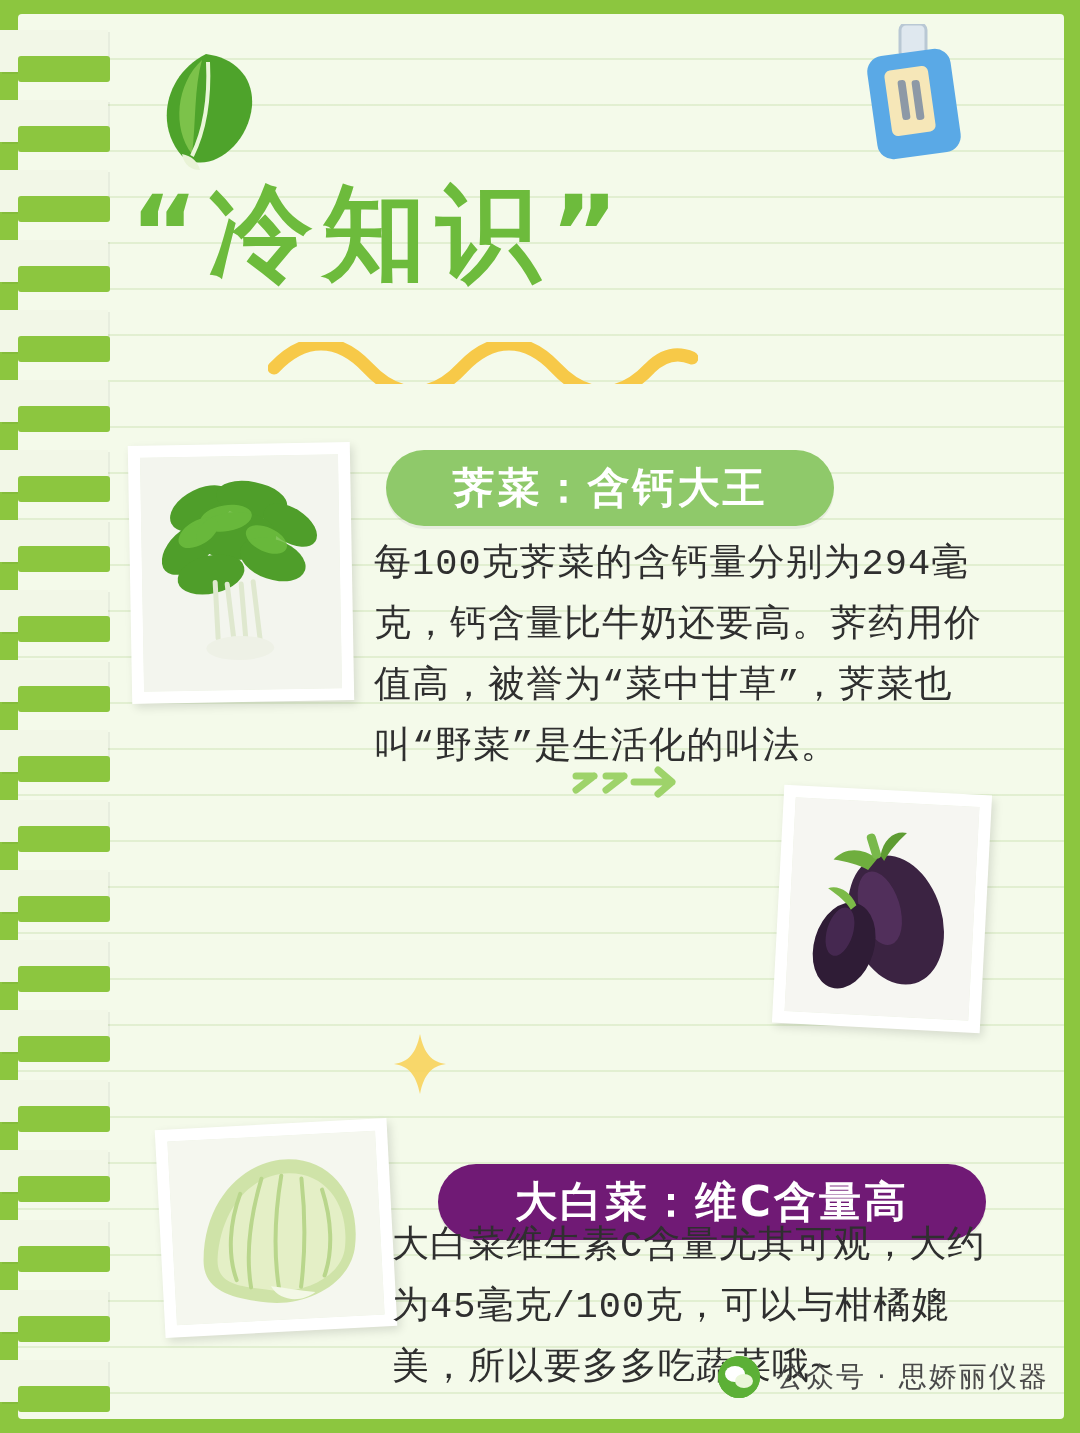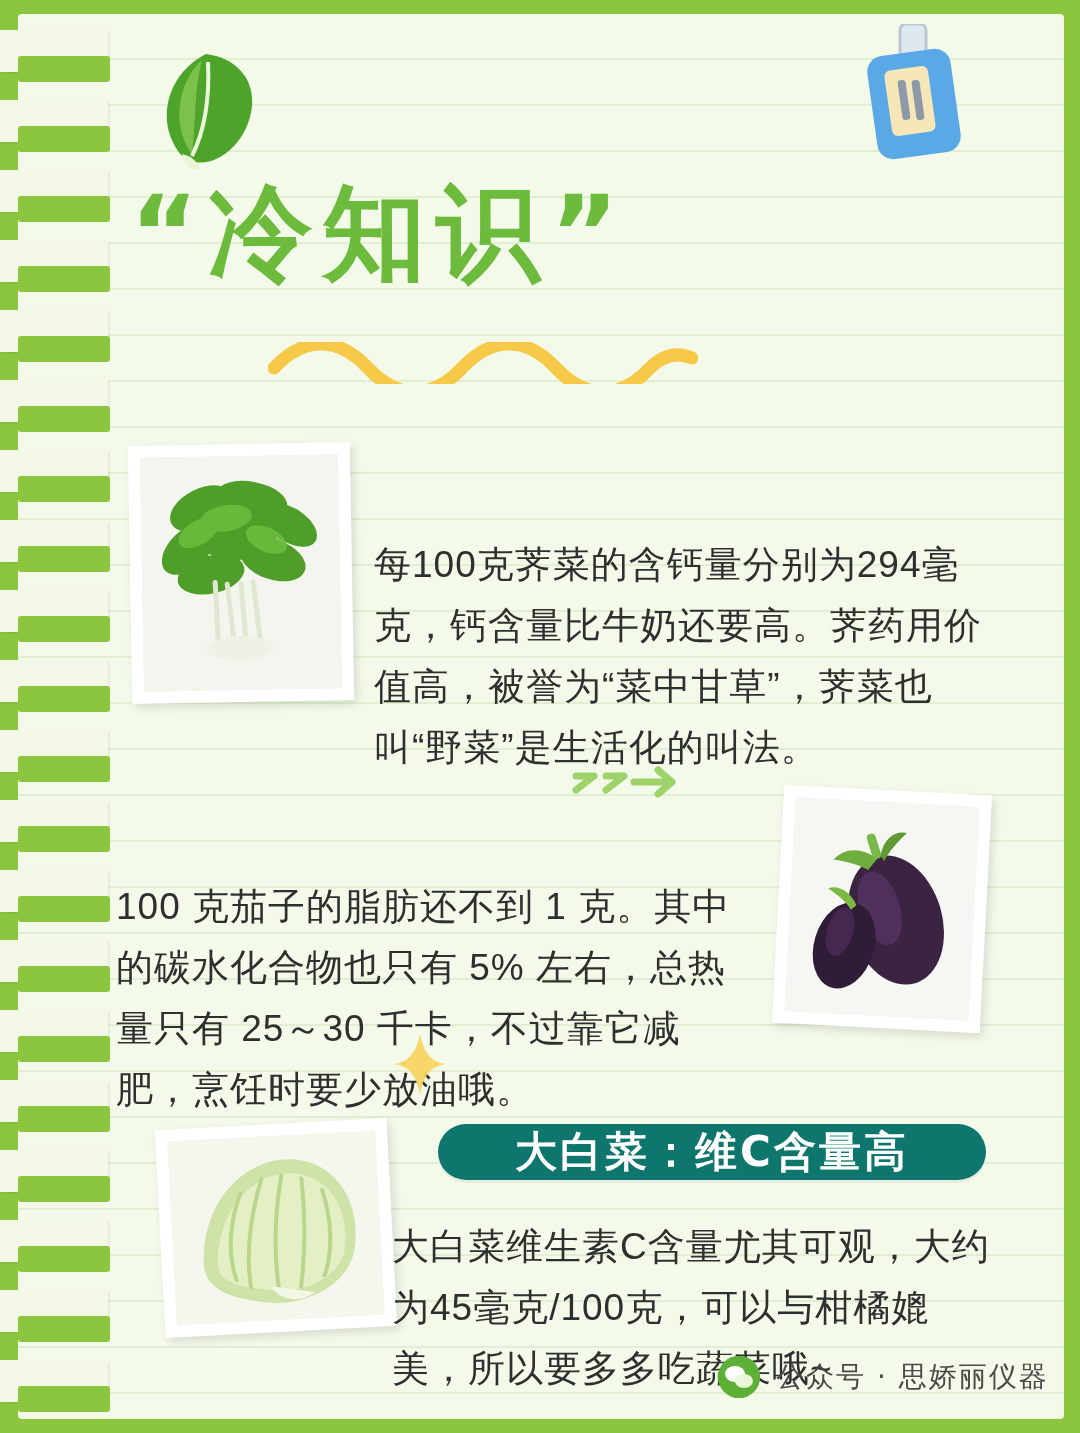--- a/index.html
+++ b/index.html
@@ -124,26 +124,26 @@
     letter-spacing: 3px;
     display: flex;
     align-items: center;
     justify-content: center;
     padding: 0 26px;
     box-shadow: 0 3px 0 rgba(0,0,0,0.05);
     white-space: nowrap;
   }
   #pill-1 { left: 386px; top: 450px; width: 448px; height: 76px; }
   #pill-2 { left: 148px; top: 792px; width: 520px; height: 76px; background: #93cc6f; }
-  #pill-3 { left: 438px; top: 1124px; width: 548px; height: 56px; background: #0f766e; }
+  #pill-3 { left: 438px; top: 1164px; width: 548px; height: 76px; background: #701a75; }
 
   
   .para {
     position: absolute;
-    font-family: Liberation Sans, sans-serif;
+    font-family: Liberation Mono, monospace;
     font-size: 37px;
     line-height: 61px;
     color: #2f2f2f;
     letter-spacing: 1px;
   }
   #para-1 { left: 374px; top: 534px; width: 610px; }
   #para-2 { left: 116px; top: 876px; width: 640px; }
   #para-3 { left: 392px; top: 1216px; width: 600px; }
 
   
@@ -309,31 +309,31 @@
             <path d="M100 128 L104 188"></path>
             <path d="M112 126 L118 184"></path>
             <path d="M74 126 L76 182"></path>
           </g>
           <ellipse cx="98" cy="192" rx="34" ry="12" fill="#eef1e6"></ellipse>
         </svg>
       </div>
     </div>
   </div>
 
+  <div class="pill" id="pill-1">荠菜：含钙大王</div>
   <div class="para" id="para-1">每100克荠菜的含钙量分别为294毫克，钙含量比牛奶还要高。荠药用价值高，被誉为“菜中甘草”，荠菜也叫“野菜”是生活化的叫法。</div>
 
   <div class="arrow-deco">
     <svg viewBox="0 0 110 44" width="110" height="44">
       <path d="M4 28 L22 14 M4 14 L22 14" stroke="#9ed36a" stroke-width="7" fill="none" stroke-linecap="round"></path>
       <path d="M34 28 L52 14 M34 14 L52 14" stroke="#9ed36a" stroke-width="7" fill="none" stroke-linecap="round"></path>
       <path d="M62 20 L100 20 M86 8 L100 20 L86 32" stroke="#9ed36a" stroke-width="7" fill="none" stroke-linecap="round" stroke-linejoin="round"></path>
     </svg>
   </div>
 
-  <div class="para" id="para-2">100 克茄子的脂肪还不到 1 克。其中的碳水化合物也只有 5% 左右，总热量只有 25～30 千卡，不过靠它减肥，烹饪时要少放油哦。</div>
 
   <div class="photo" id="photo-2">
     <div class="inner">
       <div class="eggplant-pic">
         <svg viewBox="0 0 186 214" width="100%" height="100%" preserveAspectRatio="xMidYMid slice">
           <rect width="186" height="214" fill="#f6f6f2"></rect>
           <g transform="rotate(-20 100 120)">
             <ellipse cx="108" cy="120" rx="46" ry="66" fill="#3b2342"></ellipse>
             <ellipse cx="96" cy="104" rx="20" ry="38" fill="#5b3566" opacity="0.7"></ellipse>
             <path d="M108 56 C 96 40, 80 36, 66 44 C 78 50, 88 56, 96 64 Z" fill="#6fae3e"></path>

